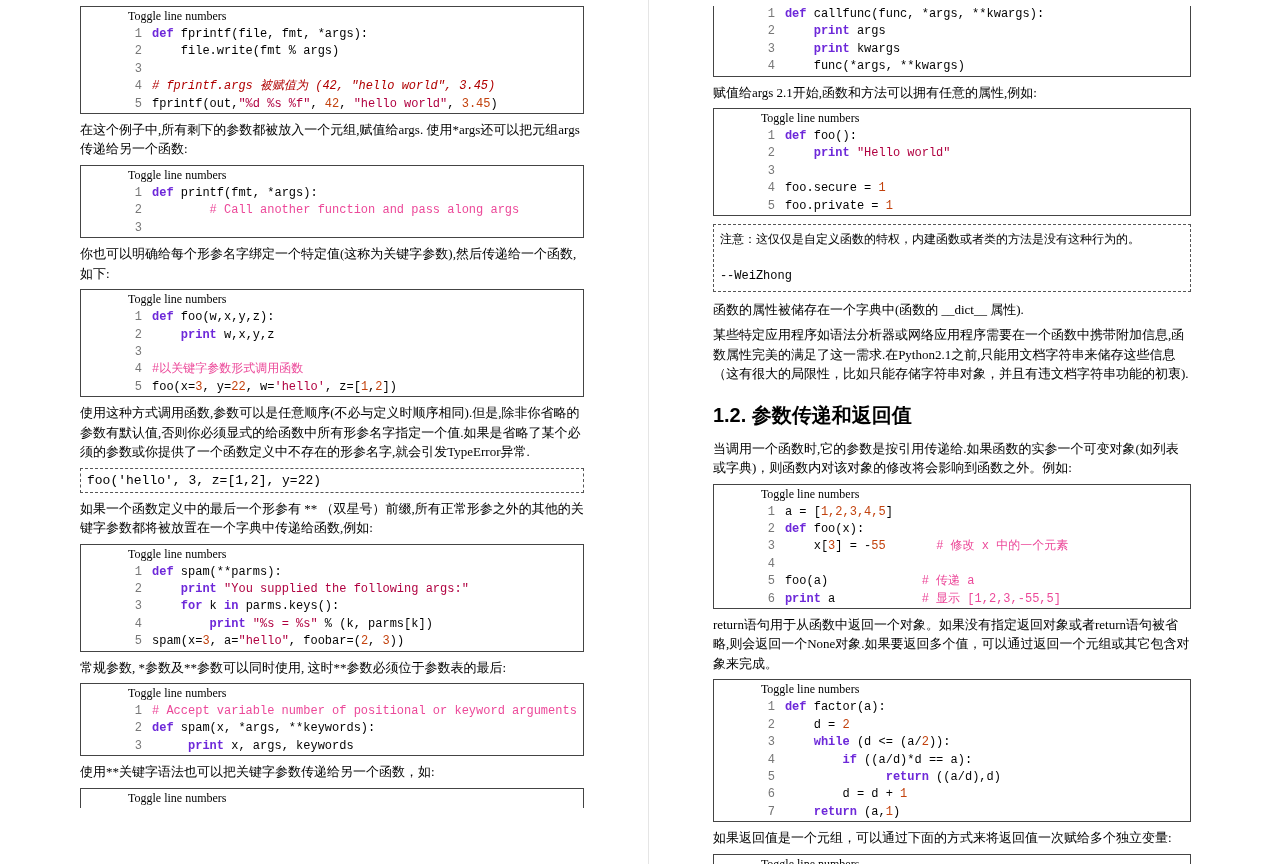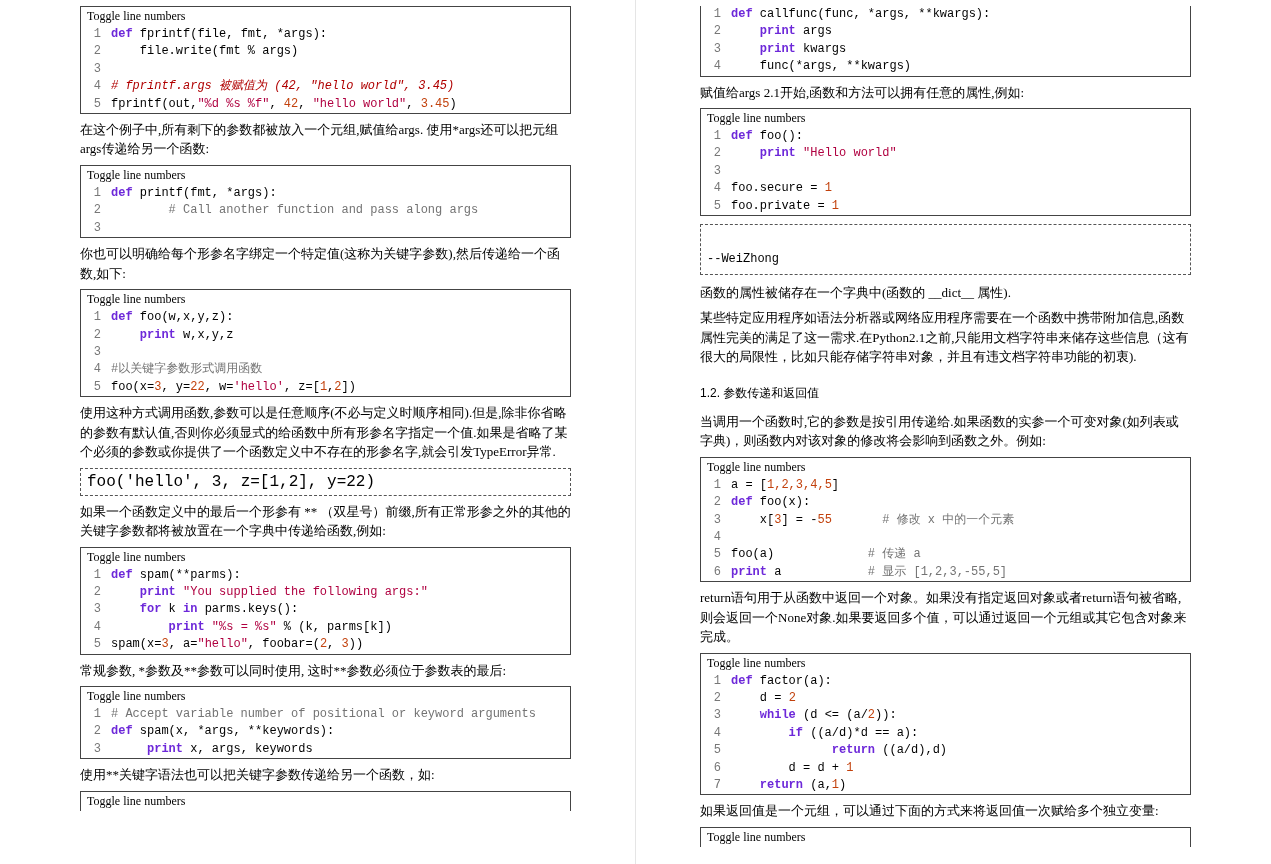--- a/index.html
+++ b/index.html
@@ -21,47 +21,48 @@
     flex: 1;
     padding: 0 60px 0 80px;
     position: relative;
   }
   .gutter {
     width: 1px;
     background: rgba(0,0,0,0.1);
     margin: 0 4px;
   }
   p { margin: 6px 0; line-height: 1.5; }
-  h2 { font-size: 12px; font-weight: normal; margin: 18px 0 10px; font-family: Arial, sans-serif; }
+  h2 { font-size: 20px; font-weight: bold; margin: 18px 0 10px; font-family: Arial, sans-serif; }
   .code-block {
     border: 1px solid #444;
     margin: 6px 0;
     font-family: "Courier New", monospace;
     font-size: 12px;
+    padding-left: 41px;
   }
   .toggle {
     font-family: serif;
     font-size: 12px;
     padding: 2px 6px;
     border-bottom: 0;
     text-align: left;
   }
   .code-line { display: flex; padding: 0 6px; line-height: 1.45; }
   .ln { width: 24px; color: #777; text-align: right; padding-right: 10px; flex-shrink: 0;}
   .code-line .c { white-space: pre; }
   .kw { color: #6d28d9; font-weight: bold; }
   .str { color: #b00040; }
   .num { color: #c2410c; }
   .cmt { color: #888; font-style: italic; }
-  .cmt2 { color: #737373; }
+  .cmt2 { color: #ec4899; }
   .inline-code {
     border: 1px dashed #555;
     padding: 4px 6px;
     font-family: "Courier New", monospace;
-    font-size: 16px;
+    font-size: 13px;
     margin: 6px 0;
     white-space: pre-wrap;
   }
   .note-box {
     border: 1px dashed #555;
     padding: 6px;
     margin: 8px 0;
     font-size: 12px;
     line-height: 1.4;
   }
@@ -239,20 +240,21 @@
           <span class="ln">4</span>
           <span class="c"><span>foo.secure = </span><span class="num">1</span></span>
         </div>
       <div class="code-line">
           <span class="ln">5</span>
           <span class="c"><span>foo.private = </span><span class="num">1</span></span>
         </div>
     </div>
 
     <div class="note-box">
+      <div>注意：这仅仅是自定义函数的特权，内建函数或者类的方法是没有这种行为的。</div>
       <div class="l">--WeiZhong</div>
     </div>
 
     <p>函数的属性被储存在一个字典中(函数的 __dict__ 属性).</p>
     <p>某些特定应用程序如语法分析器或网络应用程序需要在一个函数中携带附加信息,函数属性完美的满足了这一需求.在Python2.1之前,只能用文档字符串来储存这些信息（这有很大的局限性，比如只能存储字符串对象，并且有违文档字符串功能的初衷).</p>
 
     <h2>1.2. 参数传递和返回值</h2>
 
     <p>当调用一个函数时,它的参数是按引用传递给.如果函数的实参一个可变对象(如列表或字典)，则函数内对该对象的修改将会影响到函数之外。例如:</p>
 

